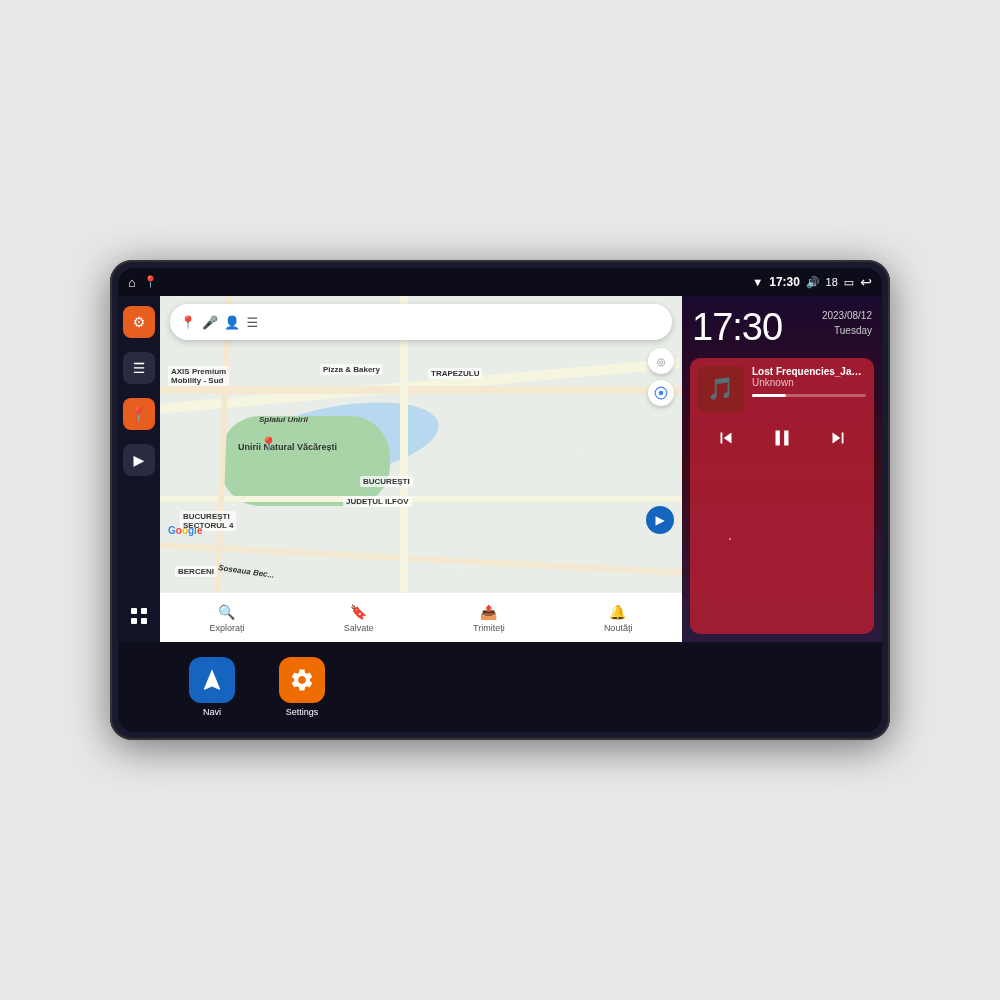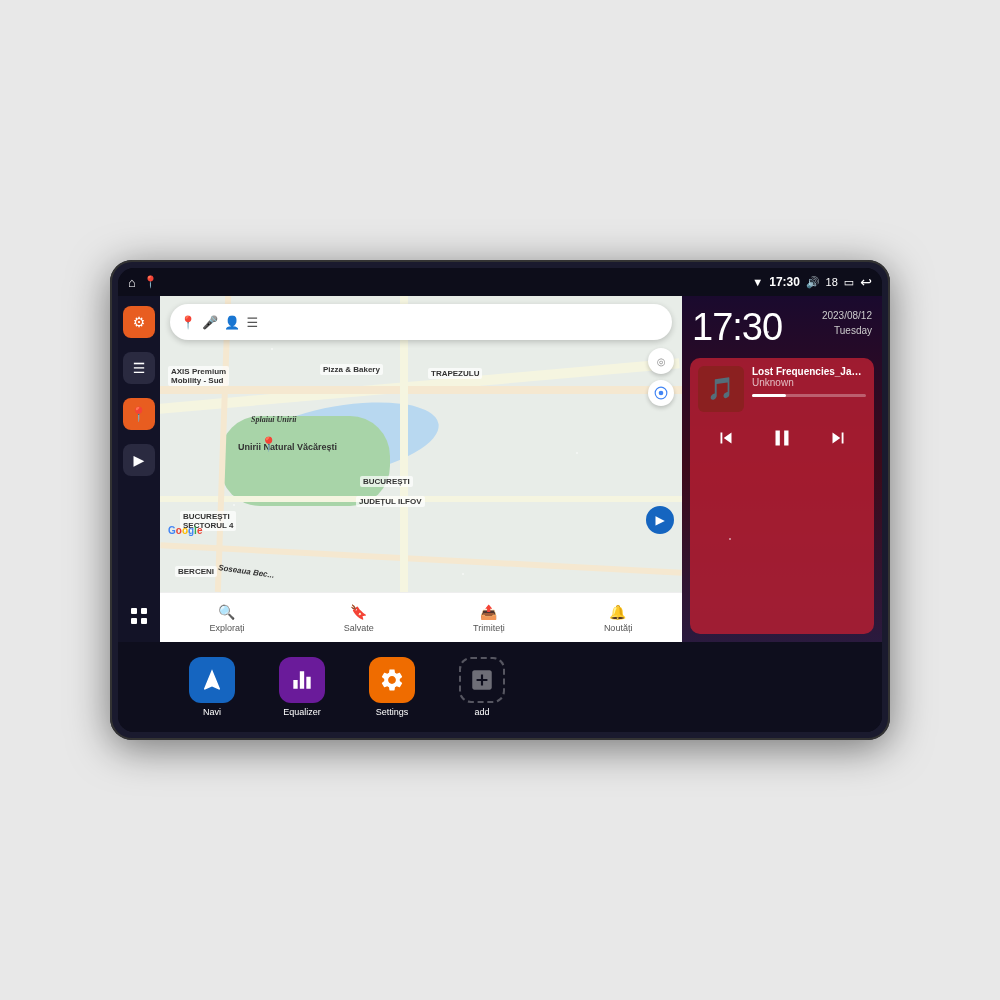--- a/index.html
+++ b/index.html
@@ -485,24 +485,24 @@
             <div style="position:absolute;top:200px;left:0;width:100%;height:6px;background:#f5f5e0;z-index:3;"></div>
             <div style="position:absolute;top:260px;left:0;width:100%;height:6px;background:#f5e8d0;z-index:3;transform:rotate(3deg);"></div>
             <div style="position:absolute;top:0;left:240px;width:8px;height:100%;background:#f5f5e0;z-index:3;"></div>
             <div style="position:absolute;top:0;left:60px;width:6px;height:100%;background:#f5e8d0;z-index:3;transform:rotate(2deg);"></div>
 
             <div class="map-label" style="top:70px;left:8px;">AXIS Premium<br>Mobility - Sud</div>
             <div class="map-label" style="top:68px;left:160px;">Pizza &amp; Bakery</div>
             <div class="map-label" style="top:72px;left:268px;">TRAPEZULU</div>
             <div class="map-label" style="top:145px;left:75px;font-size:9px;font-weight:bold;background:transparent;">Unirii Natural Văcărești</div>
             <div class="map-label" style="top:180px;left:200px;">BUCUREȘTI</div>
-            <div class="map-label" style="top:200px;left:196px;">JUDEȚUL ILFOV</div>
+            <div class="map-label" style="top:200px;left:183px;">JUDEȚUL ILFOV</div>
             <div class="map-label" style="top:215px;left:20px;">BUCUREȘTI<br>SECTORUL 4</div>
             <div class="map-label" style="top:270px;left:15px;">BERCENI</div>
-            <div class="map-label" style="top:118px;left:88px;background:transparent;font-style:italic;font-family:Liberation Serif, serif;">Splaiui Unirii</div>
+            <div class="map-label" style="top:118px;left:96px;background:transparent;font-style:italic;">Splaiui Unirii</div>
             <div class="map-label" style="top:270px;left:55px;background:transparent;transform:rotate(8deg);font-style:italic;">Soseaua Bec...</div>
 
             <div class="map-pin" style="top:140px;left:100px;">📍</div>
 
             <div class="map-compass">
               <span style="color:#888;font-size:10px;">◎</span>
             </div>
 
             <div class="map-location-btn">
               <svg width="14" height="14" viewBox="0 0 24 24" fill="#4285f4">
@@ -612,43 +612,27 @@
             <path d="M12 2L4.5 20.29l.71.71L12 18l6.79 3 .71-.71z"></path>
           </svg>
         </div>
         <span class="app-label">Navi</span>
       </div>
 
 
 
 
 
-      <div class="app-item">
-        <div class="app-icon purple">
-          <svg width="26" height="26" viewBox="0 0 24 24" fill="white">
-            <path d="M10 20h4V4h-4v16zm-6 0h4v-8H4v8zM16 9v11h4V9h-4z"></path>
-          </svg>
-        </div>
-        <span class="app-label">Equalizer</span>
-      </div>
 
       <div class="app-item">
         <div class="app-icon orange3">
           <svg width="26" height="26" viewBox="0 0 24 24" fill="white">
             <path d="M19.14,12.94c0.04-0.3,0.06-0.61,0.06-0.94c0-0.32-0.02-0.64-0.07-0.94l2.03-1.58c0.18-0.14,0.23-0.41,0.12-0.61 l-1.92-3.32c-0.12-0.22-0.37-0.29-0.59-0.22l-2.39,0.96c-0.5-0.38-1.03-0.7-1.62-0.94L14.4,2.81c-0.04-0.24-0.24-0.41-0.48-0.41 h-3.84c-0.24,0-0.43,0.17-0.47,0.41L9.25,5.35C8.66,5.59,8.12,5.92,7.63,6.29L5.24,5.33c-0.22-0.08-0.47,0-0.59,0.22L2.74,8.87 C2.62,9.08,2.66,9.34,2.86,9.48l2.03,1.58C4.84,11.36,4.8,11.69,4.8,12s0.02,0.64,0.07,0.94l-2.03,1.58 c-0.18,0.14-0.23,0.41-0.12,0.61l1.92,3.32c0.12,0.22,0.37,0.29,0.59,0.22l2.39-0.96c0.5,0.38,1.03,0.7,1.62,0.94l0.36,2.54 c0.05,0.24,0.24,0.41,0.48,0.41h3.84c0.24,0,0.44-0.17,0.47-0.41l0.36-2.54c0.59-0.24,1.13-0.56,1.62-0.94l2.39,0.96 c0.22,0.08,0.47,0,0.59-0.22l1.92-3.32c0.12-0.22,0.07-0.47-0.12-0.61L19.14,12.94z M12,15.6c-1.98,0-3.6-1.62-3.6-3.6 s1.62-3.6,3.6-3.6s3.6,1.62,3.6,3.6S13.98,15.6,12,15.6z"></path>
           </svg>
         </div>
         <span class="app-label">Settings</span>
       </div>
 
-      <div class="app-item">
-        <div class="app-icon gray">
-          <svg width="26" height="26" viewBox="0 0 24 24" fill="rgba(255,255,255,0.4)">
-            <path d="M19 3H5c-1.11 0-2 .9-2 2v14c0 1.1.89 2 2 2h14c1.1 0 2-.9 2-2V5c0-1.1-.9-2-2-2zm-2 10h-4v4h-2v-4H7v-2h4V7h2v4h4v2z"></path>
-          </svg>
-        </div>
-        <span class="app-label">add</span>
-      </div>
 
     </div>
 
   </div>
 </div>
 
 </body></html>

